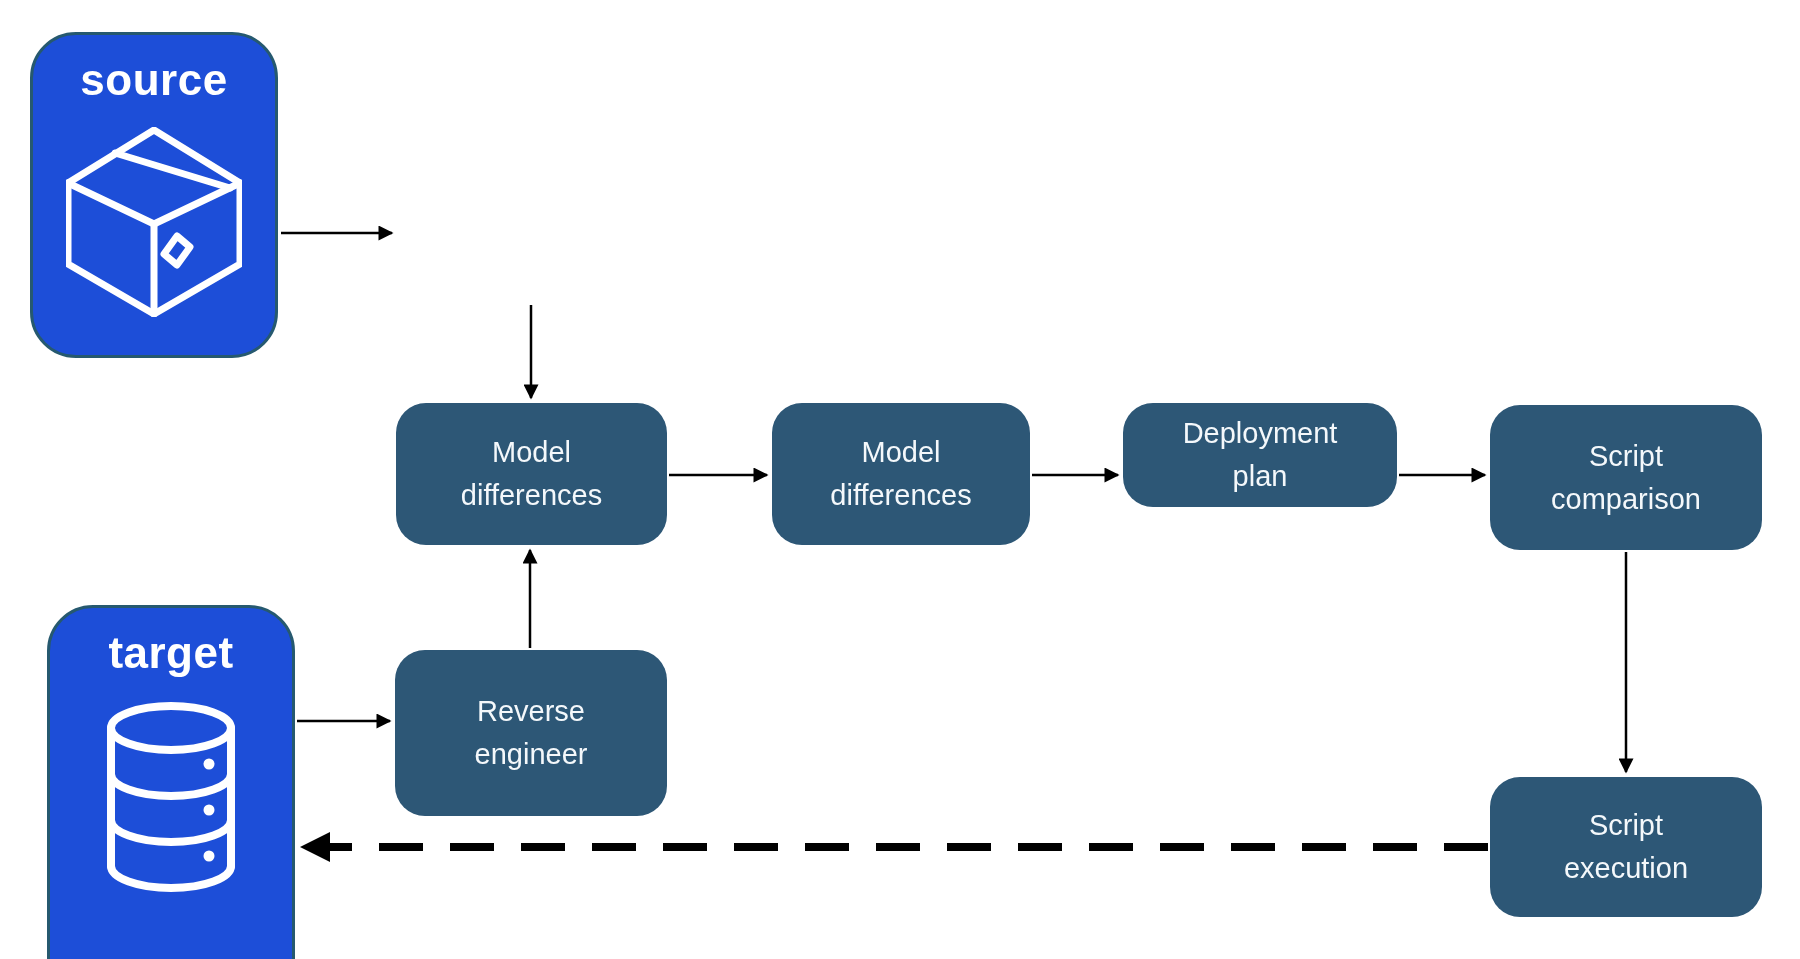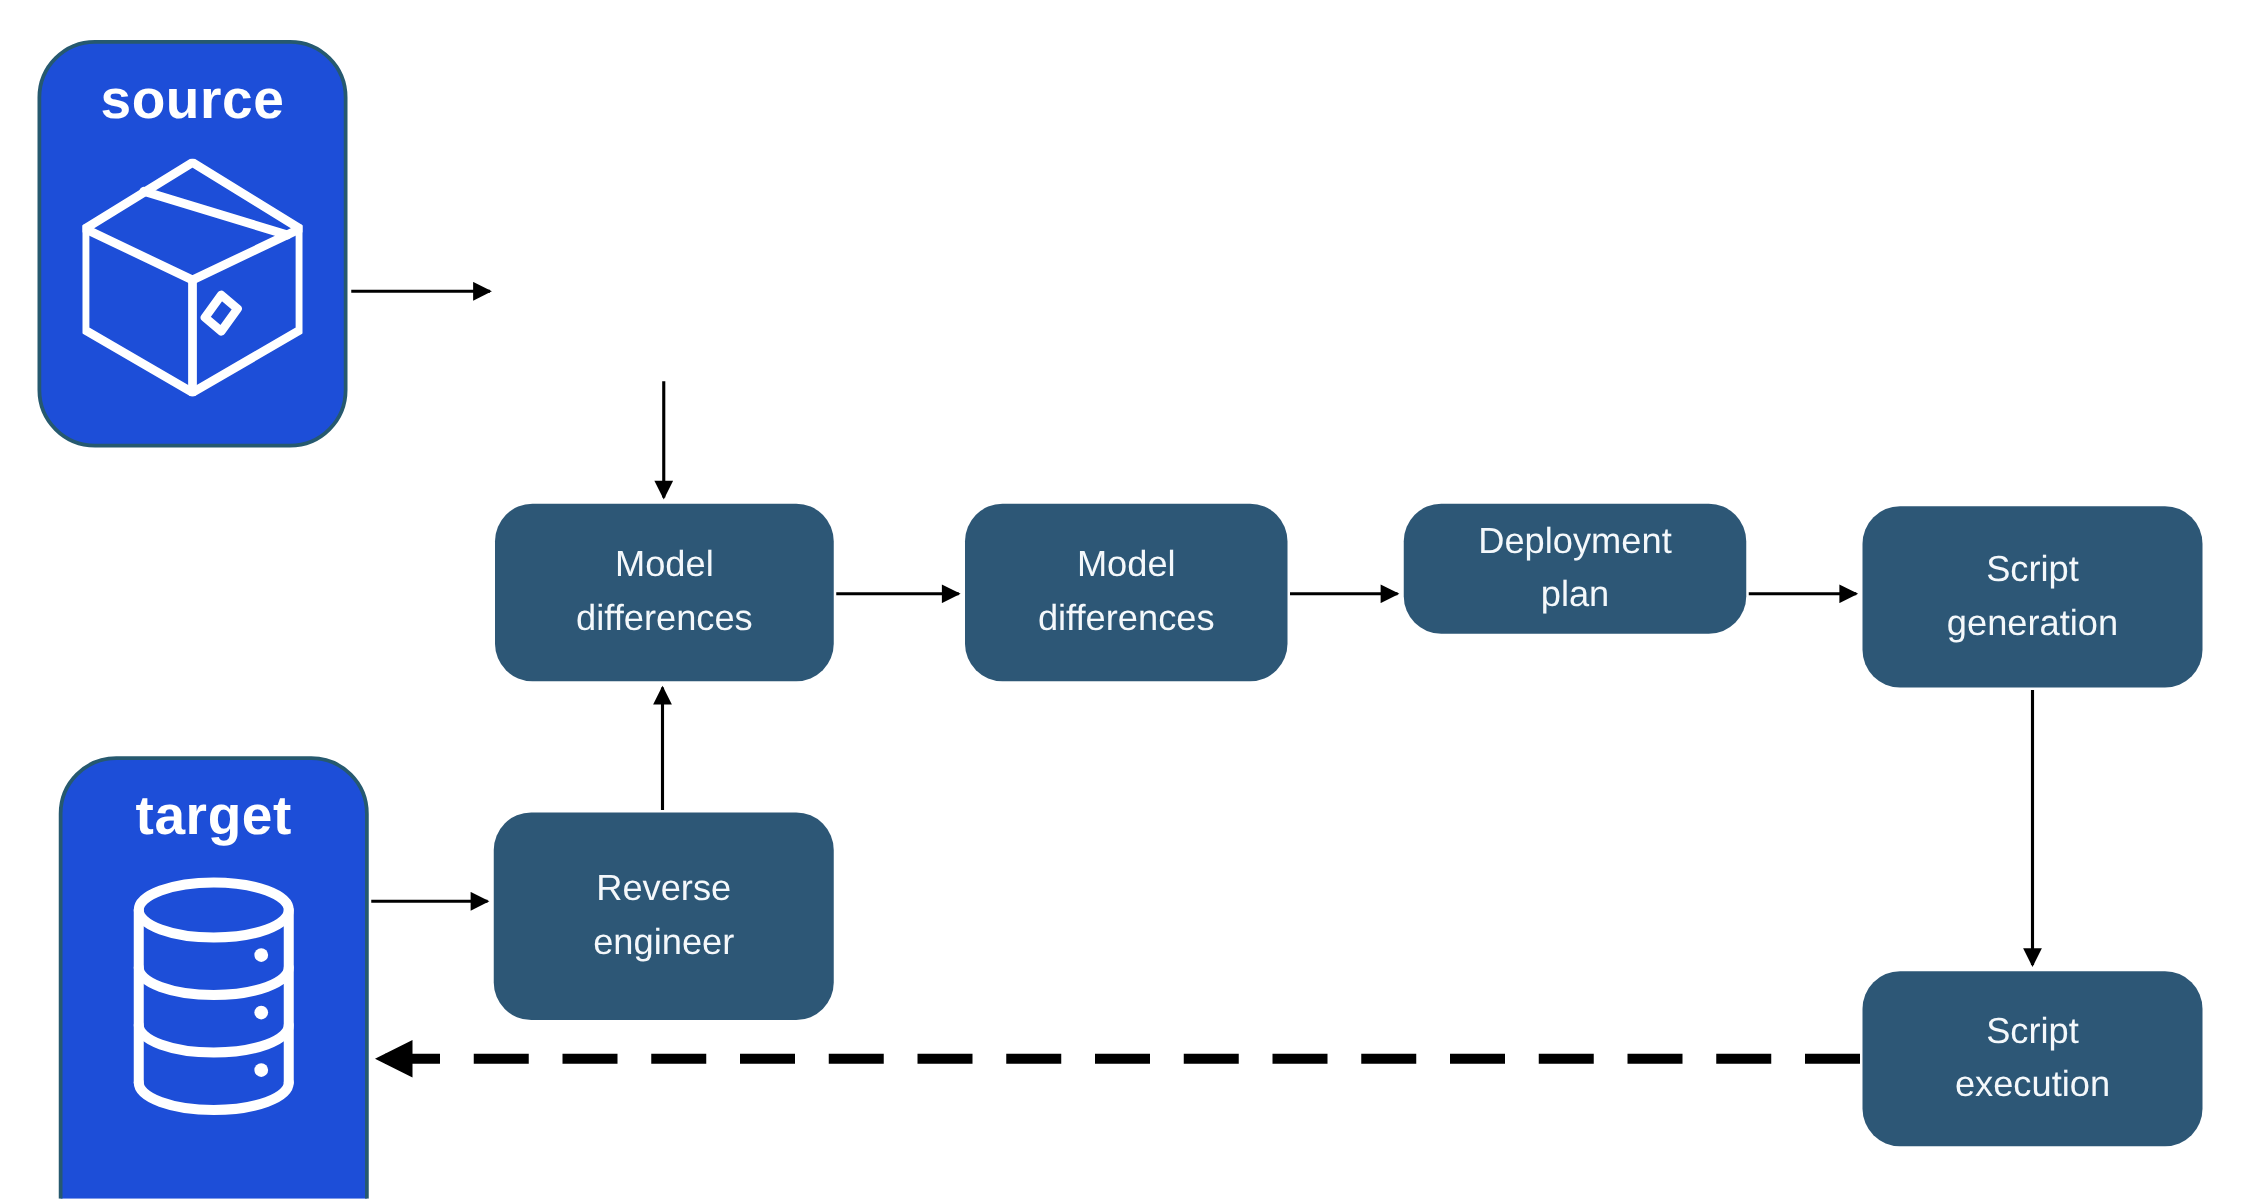--- a/index.html
+++ b/index.html
@@ -135,21 +135,21 @@
     <div class="node-line">differences</div>
   </div>
 
   <div class="node n-deployment-plan">
     <div class="node-line">Deployment</div>
     <div class="node-line">plan</div>
   </div>
 
   <div class="node n-script-generation">
     <div class="node-line">Script</div>
-    <div class="node-line">generation</div>
+    <div class="node-line">comparison</div>
   </div>
 
   <div class="node n-reverse-engineer">
     <div class="node-line">Reverse</div>
     <div class="node-line">engineer</div>
   </div>
 
   <div class="node n-script-execution">
     <div class="node-line">Script</div>
     <div class="node-line">execution</div>

